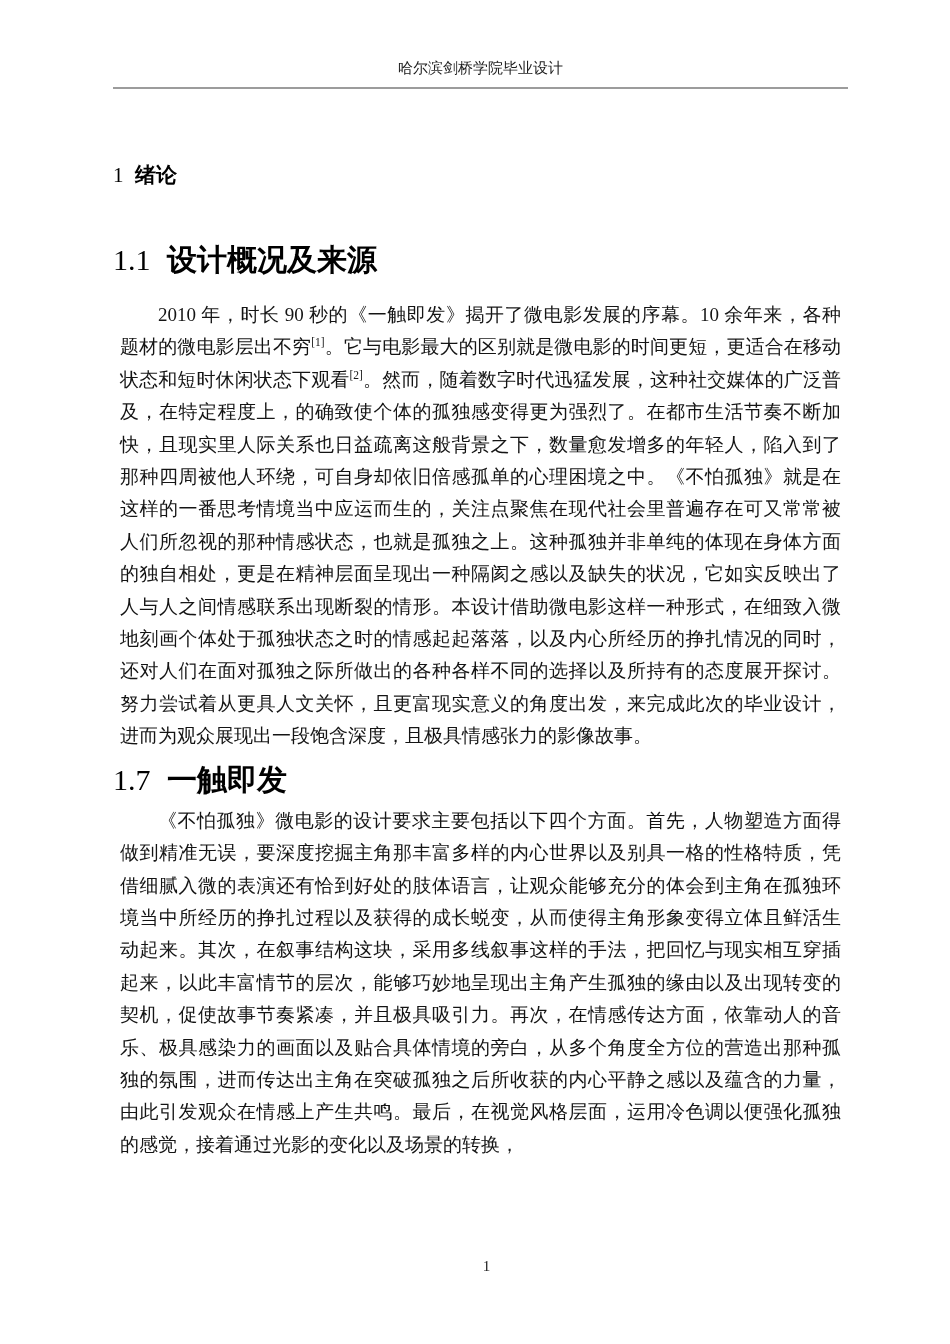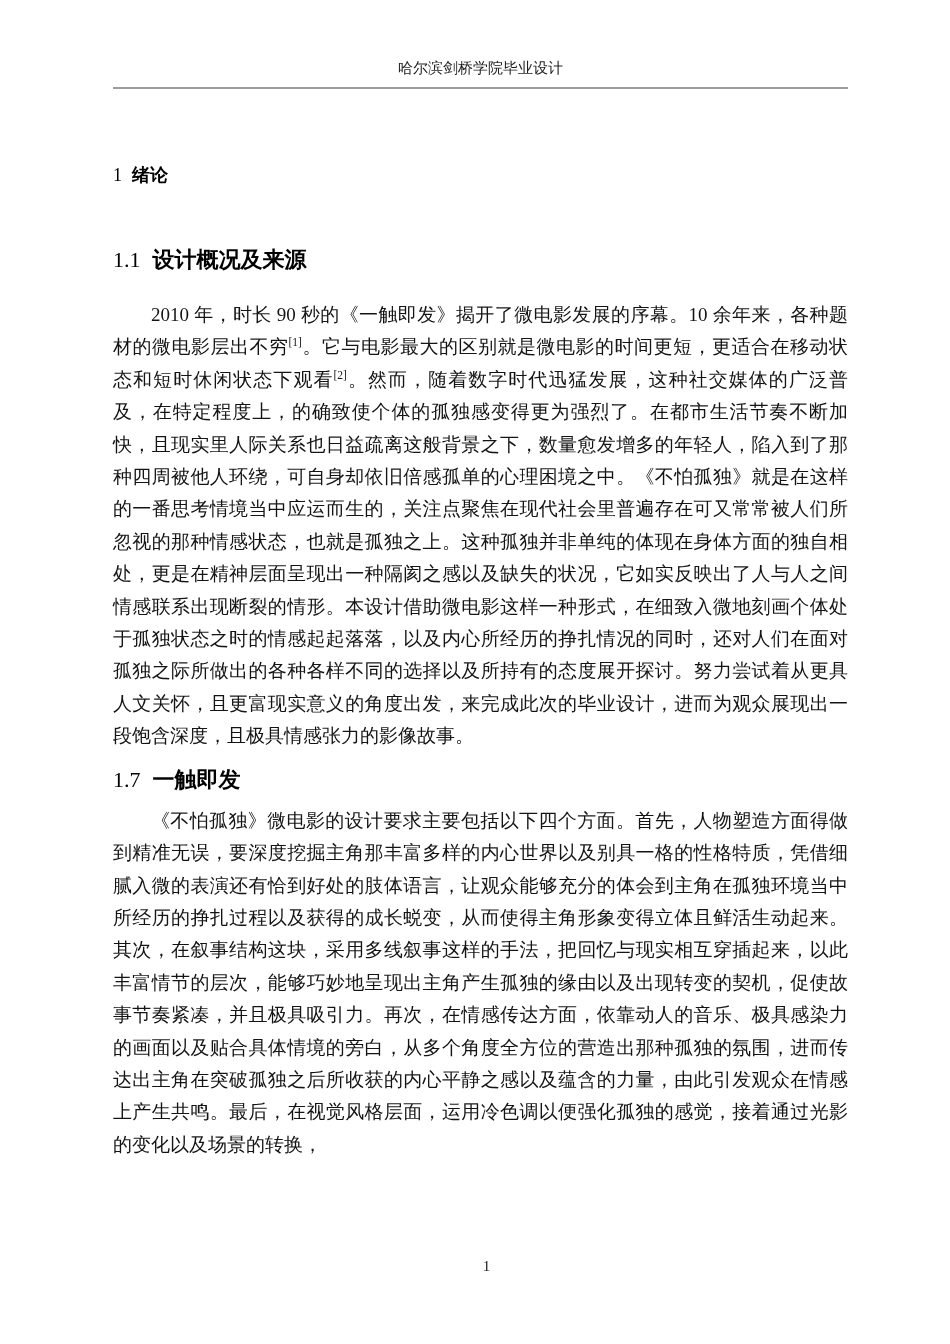--- a/index.html
+++ b/index.html
@@ -21,44 +21,44 @@
   .page-header {
     text-align: center;
     font-size: 15px;
     line-height: 20px;
     color: #1c1c1c;
     padding-bottom: 9px;
     border-bottom: 2px solid #9c9c9c;
   }
   h1.chapter-heading {
     margin: 71px 0 0 0;
-    font-size: 18px;
+    font-size: 21px;
     line-height: 30px;
     font-weight: normal;
     color: #000000;
   }
   h2.section-heading {
-    font-size: 22px;
+    font-size: 30px;
     line-height: 27px;
     font-weight: normal;
     color: #000000;
     margin: 0;
   }
   h2.section-1 { margin-top: 56px; }
   h2.section-2 { margin-top: 13px; }
   .heading-num {
     font-family: "Liberation Serif", "DejaVu Serif", serif;
     margin-right: 0.55em;
   }
   .heading-text {
     font-family: "Liberation Sans", "DejaVu Sans", sans-serif;
     font-weight: bold;
   }
   p.body-paragraph {
-    margin: 0;
+    margin: 7px;
     font-size: 19px;
     line-height: 32.4px;
     text-align: justify;
     text-indent: 38px;
     color: #141414;
   }
   p.paragraph-1 { margin-top: 26px; }
   p.paragraph-2 { margin-top: 12px; }
   sup.citation {
     font-size: 11.5px;

